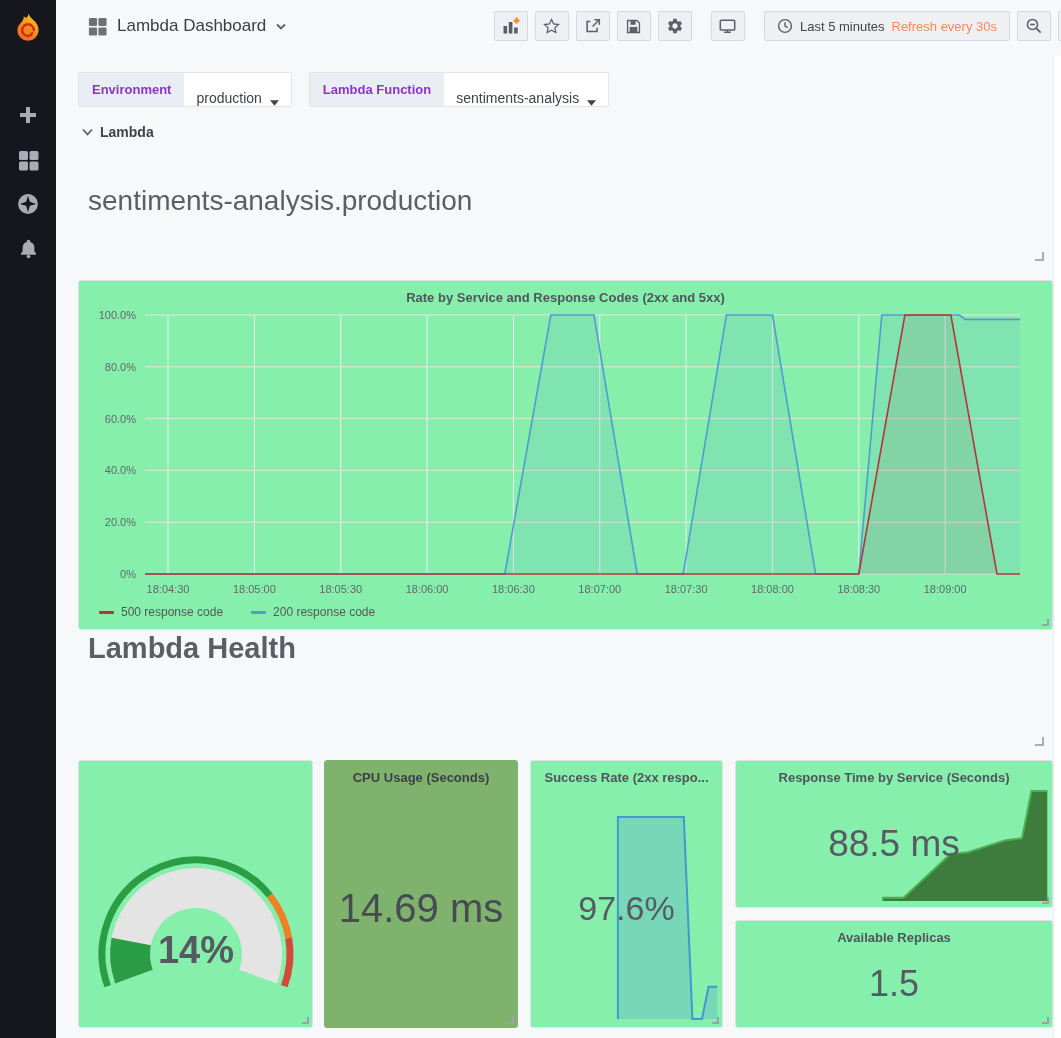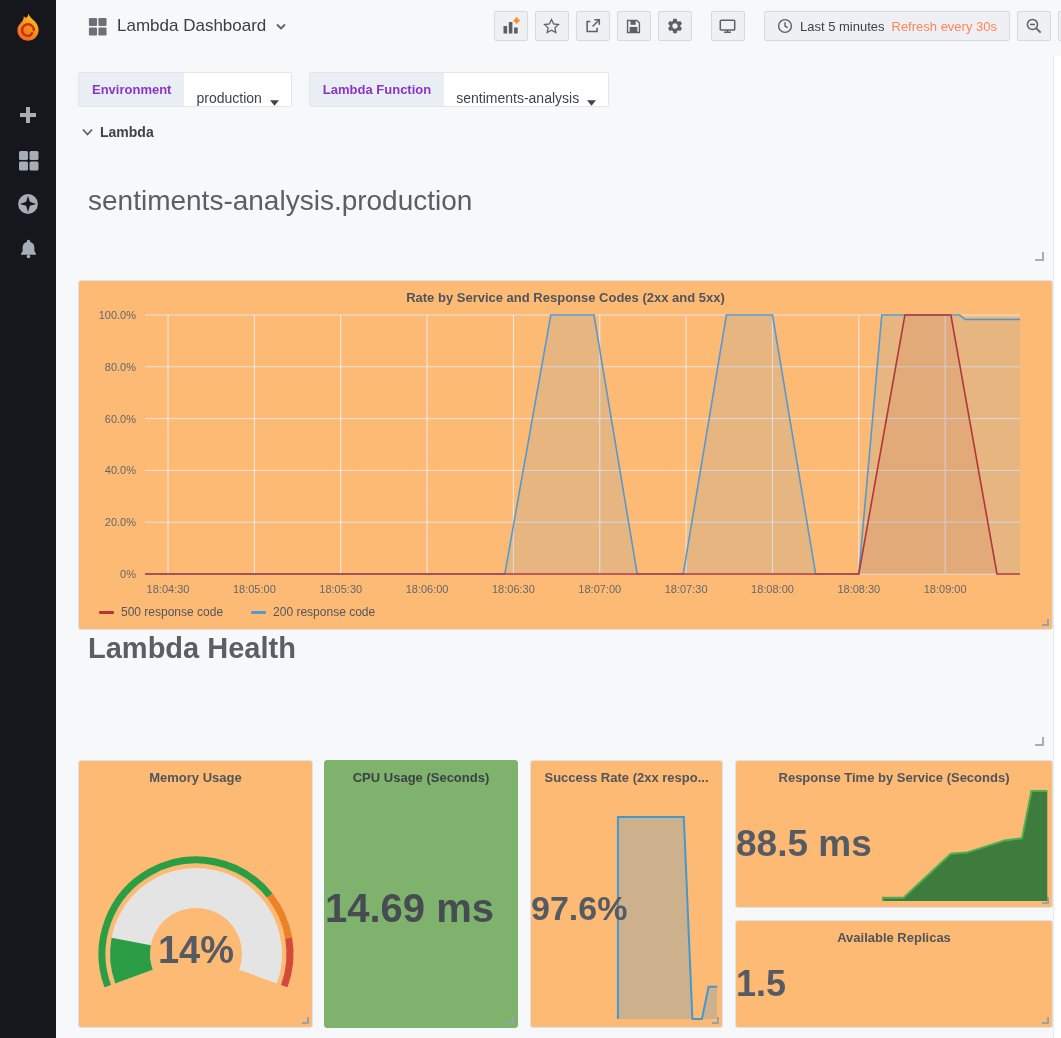--- a/index.html
+++ b/index.html
@@ -37,32 +37,32 @@
   .row-toggle span { font-size:14px; font-weight:bold; color:#3f4247; }
 
   
   .service-heading { position:absolute; left:88px; top:185px; font-size:28px; font-weight:400; color:#5a5e65; }
   .health-heading  { position:absolute; left:88px; top:632px; font-size:29px; font-weight:700; color:#5a5e65; }
 
   
   .row-handle { position:absolute; width:9px; height:9px; border-right:2px solid #a8adb5; border-bottom:2px solid #a8adb5; cursor:ns-resize; }
 
   
-  .panel { position:absolute; background:#fdba74; border:1px solid #dde1e8; border-radius:3px; }
+  .panel { position:absolute; background:#86efac; border:1px solid #dde1e8; border-radius:3px; }
   .panel-title { text-align:center; padding-top:9px; font-size:13px; font-weight:bold; color:#50545b; cursor:pointer;
                  white-space:nowrap; overflow:hidden; }
   .corner { position:absolute; right:3px; bottom:3px; width:7px; height:7px;
             border-right:2px solid #9aa1aa; border-bottom:2px solid #9aa1aa; cursor:nwse-resize; }
 
   .chart-panel { left:78px; top:280px; width:975px; height:350px; }
   .legend-row { position:absolute; left:20px; bottom:10px; display:flex; align-items:center; gap:28px; }
   .legend-item { display:flex; align-items:center; gap:7px; font-size:12px; color:#53575d; cursor:pointer; }
   .legend-dash { width:15px; height:3px; border-radius:1px; }
 
-  .stat-value { position:absolute; width:100%; text-align:left; font-weight:bold; color:#565b63; z-index:3; }
+  .stat-value { position:absolute; width:100%; text-align:center; font-weight:normal; color:#565b63; z-index:3; }
   .spark { position:absolute; left:0; bottom:0; z-index:1; }
 
   .cpu-panel { background:#7eb26d; border-color:#7eb26d; }
   .cpu-panel .panel-title { color:#3c4146; }
   .cpu-panel .stat-value { color:#464c51; }
 </style>
 </head>
 <body>
 
 <div class="screen">
@@ -266,21 +266,20 @@
     <div class="legend-row" id="main-legend">
         <span class="legend-item">
        <span class="legend-dash" style="background:#b2363c"></span>500 response code</span>
         <span class="legend-item">
        <span class="legend-dash" style="background:#549ad0"></span>200 response code</span>
       </div>
     <div class="corner"></div>
   </section>
 
   <section class="panel" style="left:78px; top:760px; width:235px; height:268px;">
-    <div class="panel-title">Memory Usage</div>
     <svg id="gauge" width="210" height="150" viewBox="0 0 210 150" style="position:absolute; left:12px; top:78px;">
         <path d="M 43.0 137.6 A 66 66 0 1 1 167.0 137.6" stroke="#e4e4e4" stroke-width="40" fill="none"></path>
         <path d="M 43.0 137.6 A 66 66 0 0 1 40.2 102.6" stroke="#2b9e45" stroke-width="40" fill="none"></path>
         <path d="M 16.7 147.1 A 94 94 0 0 1 178.8 56.7" stroke="#2b9e45" stroke-width="7" fill="none"></path>
         <path d="M 178.8 56.7 A 94 94 0 0 1 197.7 99.2" stroke="#ed8128" stroke-width="7" fill="none"></path>
         <path d="M 197.7 99.2 A 94 94 0 0 1 193.3 147.1" stroke="#d44a3a" stroke-width="7" fill="none"></path>
         <text x="105" y="124" text-anchor="middle" font-size="38" font-weight="bold" fill="#565b63" font-family="Liberation Sans,sans-serif">14%</text>
       </svg>
     <div class="corner"></div>
   </section>

